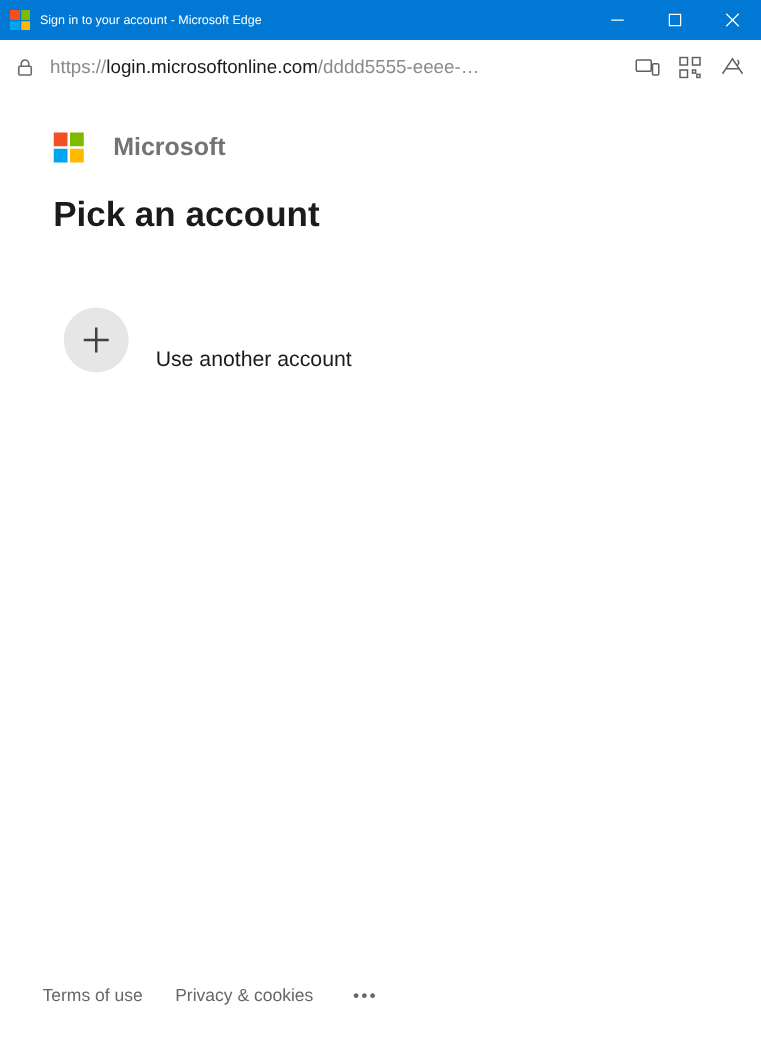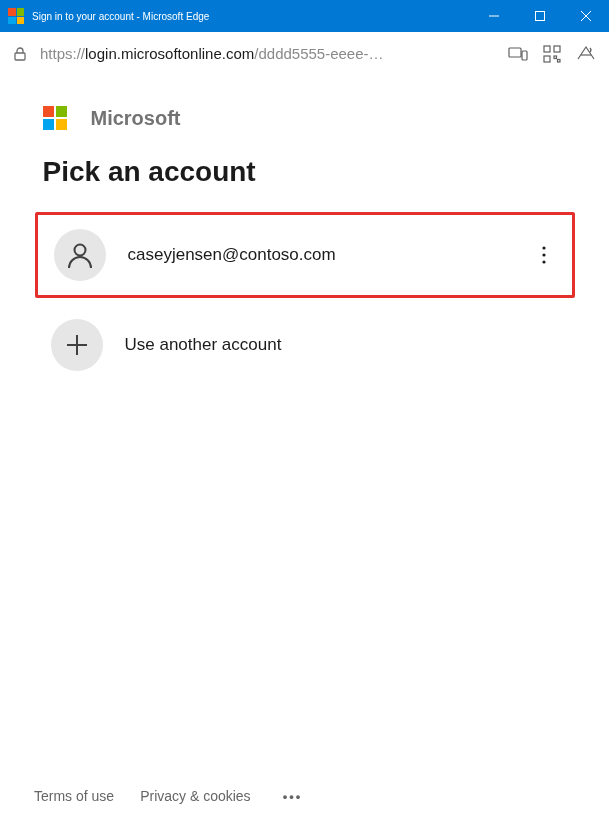--- a/index.html
+++ b/index.html
@@ -38,21 +38,21 @@
   .msword { font-size:20px; color:#737373; font-weight:600; letter-spacing:0; }
 
   .heading { font-size:28px; font-weight:600; color:#1b1b1b; margin-bottom: 24px; padding-left:8px;}
 
   .tile { display:flex; align-items:center; height:86px; padding: 0 16px; cursor:pointer; }
   .tile.highlight { border:3px solid #e3302c; border-radius:2px; }
   .tile .circle { width:52px; height:52px; border-radius:50%; background:#e6e6e6; display:flex; align-items:center; justify-content:center; margin-right: 22px; }
   .tile .label { flex:1; font-size:17px; color:#1b1b1b; }
   .tile .more { width:24px; height:24px; display:flex; align-items:center; justify-content:center; }
 
-  .tile-row2 { margin-top: 4px; }
+  .tile-row2 { margin-top: 4px; align-items: flex-end; }
 
   
   .footer { position:absolute; bottom:18px; left:0; right:0; padding: 16px 20px 16px 34px; display:flex; align-items:center; gap: 26px; color:#666; font-size:14px; }
   .footer .link { color:#666; }
   .footer .dots { letter-spacing:2px; font-weight:bold; font-size:13px; margin-left:6px;}
 </style>
 </head>
 <body>
 
 <div class="titlebar">
@@ -122,36 +122,20 @@
         <span></span>
           <span></span>
           <span></span>
           <span></span>
       </div>
       <div class="msword">Microsoft</div>
     </div>
 
     <div class="heading">Pick an account</div>
 
-    <div class="tile highlight">
-      <div class="circle">
-        <svg width="30" height="30" viewBox="0 0 30 30" fill="none" stroke="#404040" stroke-width="2">
-          <circle cx="15" cy="10" r="5.5"></circle>
-          <path d="M4 28 a11 11 0 0 1 22 0"></path>
-        </svg>
-      </div>
-      <div class="label">caseyjensen@contoso.com</div>
-      <div class="more">
-        <svg width="4" height="18" viewBox="0 0 4 18" fill="#1b1b1b">
-          <circle cx="2" cy="2" r="1.6"></circle>
-            <circle cx="2" cy="9" r="1.6"></circle>
-            <circle cx="2" cy="16" r="1.6"></circle>
-        </svg>
-      </div>
-    </div>
 
     <div class="tile tile-row2">
       <div class="circle">
         <svg width="26" height="26" viewBox="0 0 26 26" fill="none" stroke="#404040" stroke-width="2">
           <line x1="13" y1="3" x2="13" y2="23"></line>
             <line x1="3" y1="13" x2="23" y2="13"></line>
         </svg>
       </div>
       <div class="label">Use another account</div>
     </div>

